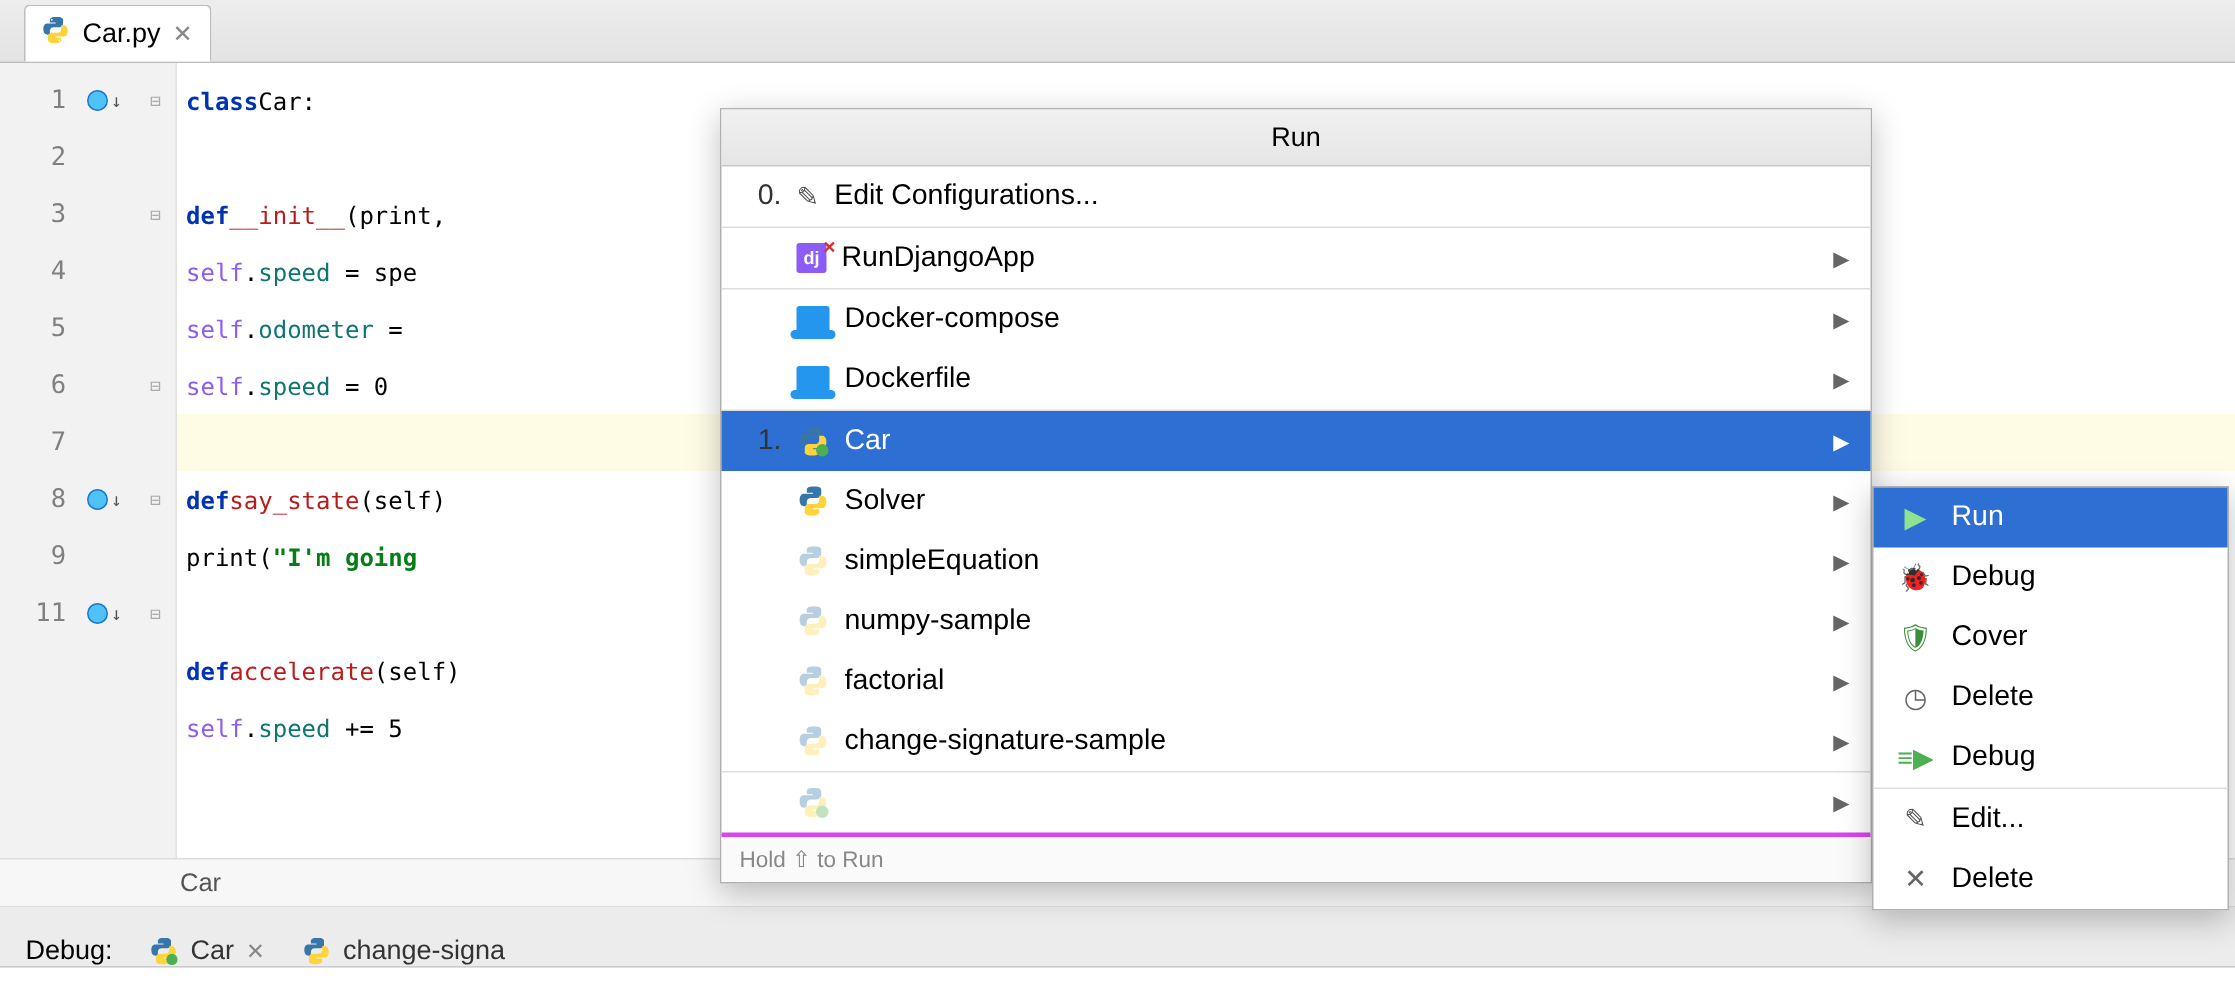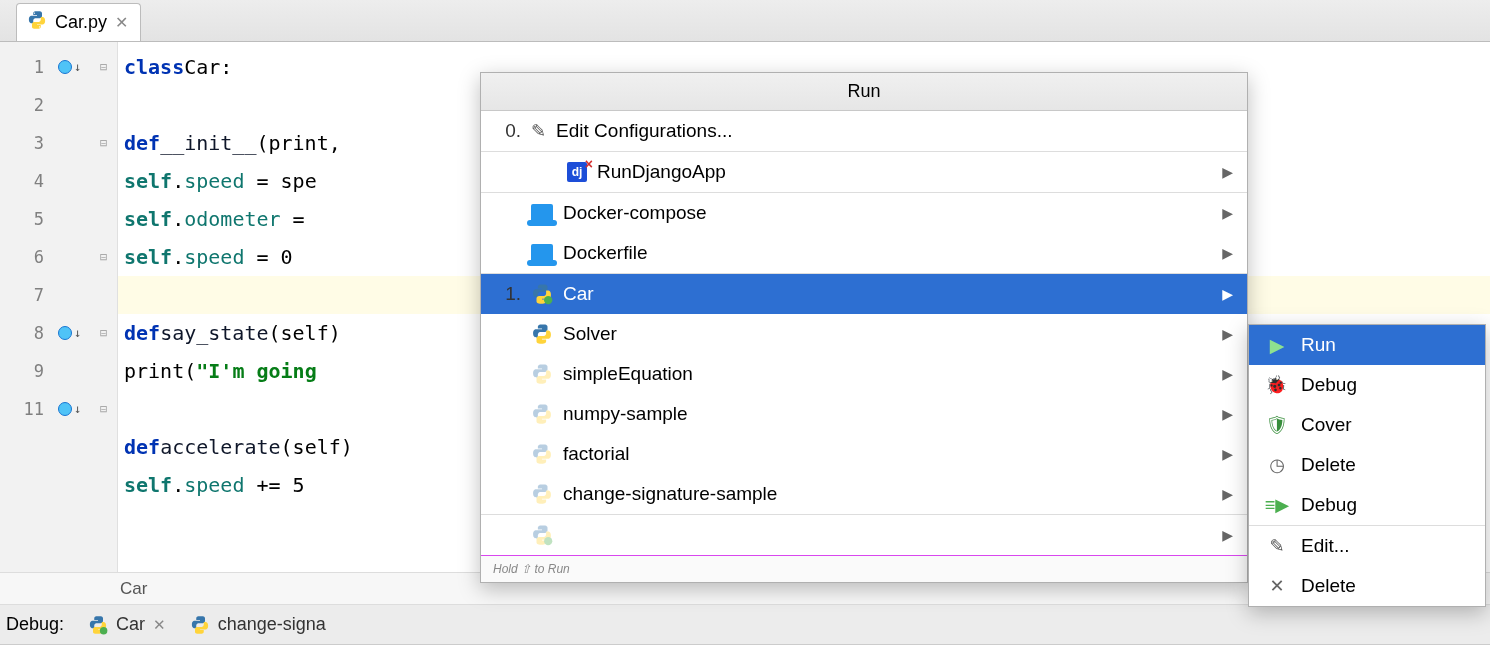--- a/index.html
+++ b/index.html
@@ -61,48 +61,48 @@
 .code {
   padding-top: 6px;
   flex: 1;
 }
 .cline {
   height: 38px;
   display: flex;
   align-items: center;
   white-space: pre;
   padding-left: 6px;
-  font-size: 20px;
+  font-size: 16px;
 }
 .cline.currentline { background: #fffce6; }
 .kw { color: #0033b3; font-weight: 600; }
 .cls { color: #000; }
-.fn { color: #0f172a; }
-.self { color: #0f766e; font-weight: bold; }
+.fn { color: #b91c1c; }
+.self { color: #8b5cf6; }
 .attr { color: #0f766e; }
 .str { color: #067d17; font-weight: 600; }
 .breadcrumb {
   height: 33px;
   background: #f7f7f7;
   border-top: 1px solid #ddd;
   border-bottom: 1px solid #ddd;
   display: flex;
   align-items: center;
   padding-left: 120px;
   font-family: -apple-system, Arial, sans-serif;
   font-size: 17px;
   color: #555;
 }
 .bottombar {
   height: 40px;
   background: #ececec;
   border-bottom: 1px solid #ccc;
   display: flex;
-  align-items: center;
-  padding-left: 6px;
+  align-items: flex-end;
+  padding-left: 17px;
   gap: 24px;
   font-family: -apple-system, Arial, sans-serif;
   font-size: 18px;
 }
 .bbitem { display: flex; align-items: center; gap: 8px; color: #333; }
 .bbitem .close-x { font-size: 15px; }
 
 
 .popup {
   position: absolute;
@@ -130,25 +130,24 @@
   gap: 10px;
   position: relative;
 }
 .pitem .prefix { width: 26px; text-align: right; color: #333; }
 .pitem.sel { background: #2d6fd2; color: #fff; }
 .pitem .arrow { margin-left: auto; font-size: 14px; color: #666; }
 .pitem.sel .arrow { color: #fff; }
 .psep { height: 1px; background: #ddd; }
 .popup-footer {
   padding: 6px 12px;
-  font-size: 12px;
+  font-size: 15px;
   color: #888;
-  border-top: 1px solid #d946ef;
+  border-top: 3px solid #d946ef;
   background: #fafafa;
-  font-style: italic;
 }
 
 
 .submenu {
   position: absolute;
   top: 324px;
   left: 1248px;
   width: 238px;
   background: #fff;
   border: 1px solid #b0b0b0;
@@ -160,21 +159,21 @@
   align-items: center;
   height: 40px;
   padding: 0 18px;
   font-size: 19px;
   gap: 14px;
 }
 .sitem.sel { background: #2d6fd2; color: #fff; }
 .sitem .sicon { width: 20px; display: flex; justify-content: center; }
 .docker-icon { width: 22px; height: 18px; background: #2496ed; border-radius: 2px 2px 0 0; position: relative; }
 .docker-icon::before { content: ""; position: absolute; left: -4px; bottom: -4px; width: 30px; height: 6px; background: #2496ed; border-radius: 3px; }
-.django-icon { width: 20px; height: 20px; background: #1d4ed8; color: #fff; font-size: 12px; font-weight: bold; display: flex; align-items: center; justify-content: center; border-radius: 2px; position: relative; margin-left: 36px; }
+.django-icon { width: 20px; height: 20px; background: #8b5cf6; color: #fff; font-size: 12px; font-weight: bold; display: flex; align-items: center; justify-content: center; border-radius: 2px; position: relative; }
 .django-icon::after { content: "×"; position: absolute; top: -6px; right: -6px; color: #d32f2f; font-size: 14px; font-weight: bold; }
 .edit-icon { font-size: 18px; color: #555; }
 .bug-icon { color: #4caf50; font-size: 18px; }
 .shield { color: #388e3c; font-size: 18px; }
 .clock { color: #666; font-size: 18px; }
 .stepdbg { color: #4caf50; font-size: 18px; }
 .del-icon { color: #666; font-size: 18px; }
 </style>
 </head>
 <body>

